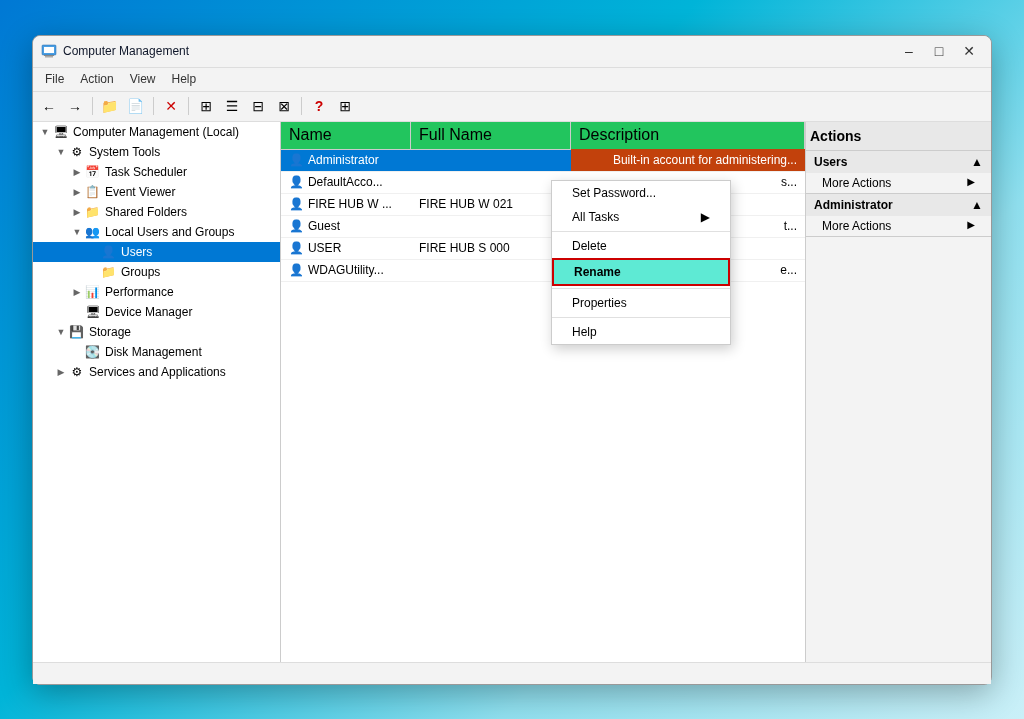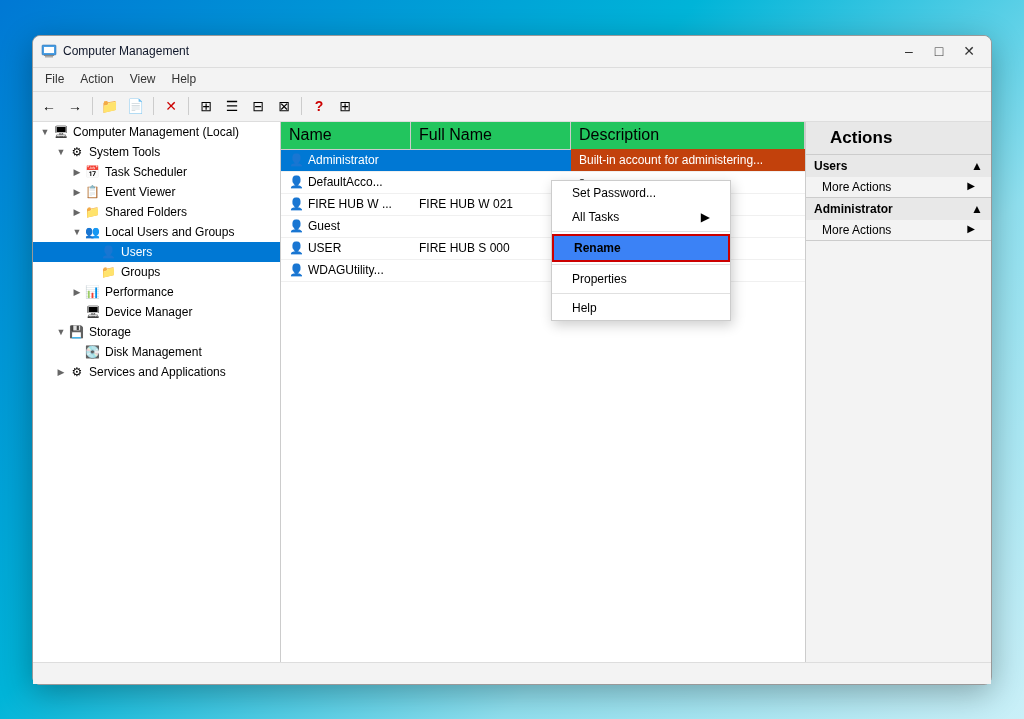--- a/index.html
+++ b/index.html
@@ -226,21 +226,21 @@
     .ctx-item {
       padding: 5px 20px;
       cursor: pointer;
       display: flex;
       align-items: center;
       justify-content: space-between;
       white-space: nowrap;
     }
     .ctx-item.highlighted {
       border: 2px solid #cc0000;
-      background: #3b82f6;
+      background: #5eead4;
       color: #000;
       font-weight: 600;
     }
     .ctx-sep {
       height: 1px;
       background: #e0e0e0;
       margin: 2px 0;
     }
     .status-bar {
       height: 22px;
@@ -257,21 +257,21 @@
     .right-panel::-webkit-scrollbar { width: 8px; }
     .left-panel::-webkit-scrollbar-track,
     .right-panel::-webkit-scrollbar-track { background: #f1f1f1; }
     .left-panel::-webkit-scrollbar-thumb,
     .right-panel::-webkit-scrollbar-thumb { background: #ccc; border-radius: 4px; }
     
     .left-panel::-webkit-scrollbar-corner { background: #f1f1f1; }
     
     .col-name { width: 130px; flex-shrink: 0; }
     .col-fullname { width: 160px; flex-shrink: 0; }
-    .col-desc { flex: 1; }
+    .col-desc { flex: 1; text-align: right; }
   </style>
 </head>
 <body>
 
 <div class="window">
 
   <div class="title-bar">
     <div class="title-bar-icon">
       <svg viewBox="0 0 16 16" xmlns="http://www.w3.org/2000/svg">
         <rect x="1" y="2" width="14" height="10" rx="1" fill="#4a9ee3" stroke="#2266aa" stroke-width="0.5"></rect>
@@ -449,37 +449,40 @@
 
       <div class="context-menu">
         <div class="ctx-item">
           <span>Set Password...</span>
         </div>
         <div class="ctx-item">
           <span>All Tasks</span>
           <span>▶</span>
         </div>
         <div class="ctx-sep"></div>
+        <div class="ctx-item">
+          <span>Delete</span>
+        </div>
         <div class="ctx-item highlighted">
           <span>Rename</span>
         </div>
         <div class="ctx-sep"></div>
         <div class="ctx-item">
           <span>Properties</span>
         </div>
         <div class="ctx-sep"></div>
         <div class="ctx-item">
           <span>Help</span>
         </div>
       </div>
     </div>
 
     <div class="right-panel">
       <div class="actions-panel">
-        <div style="background:#e8e8e8;padding:6px 24px;font-weight:700;font-size:17px;border-bottom:1px solid #ccc;">Actions</div>
+        <div style="background:#e8e8e8;padding:6px 4px;font-weight:700;font-size:14px;border-bottom:1px solid #ccc;">Actions</div>
 
         <div class="actions-section">
           <div class="actions-section-header">
             <span>Users</span>
             <span>▲</span>
           </div>
           <div class="action-item">
             <span>More Actions</span>
             <span class="arrow">▶</span>
           </div>

